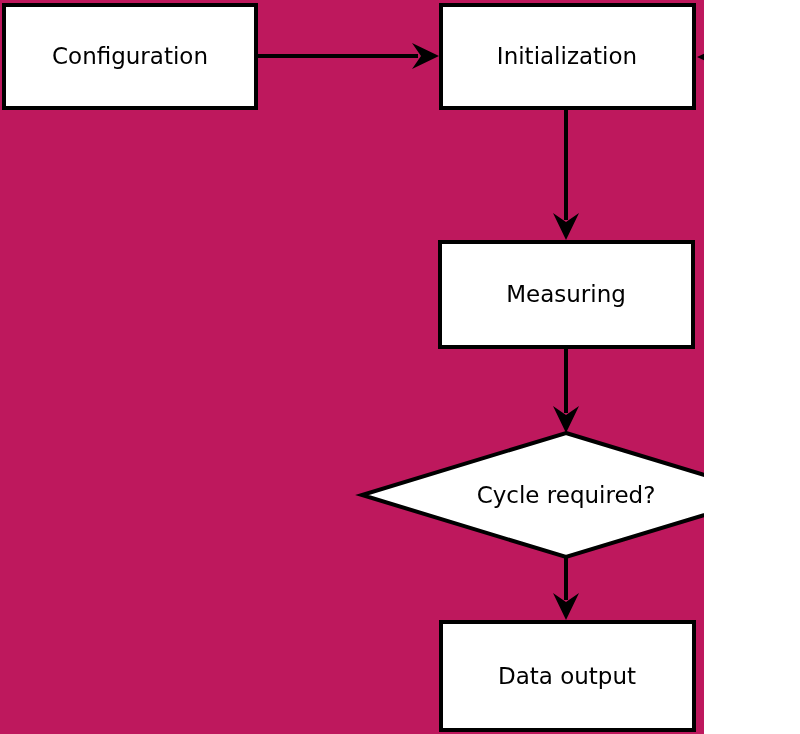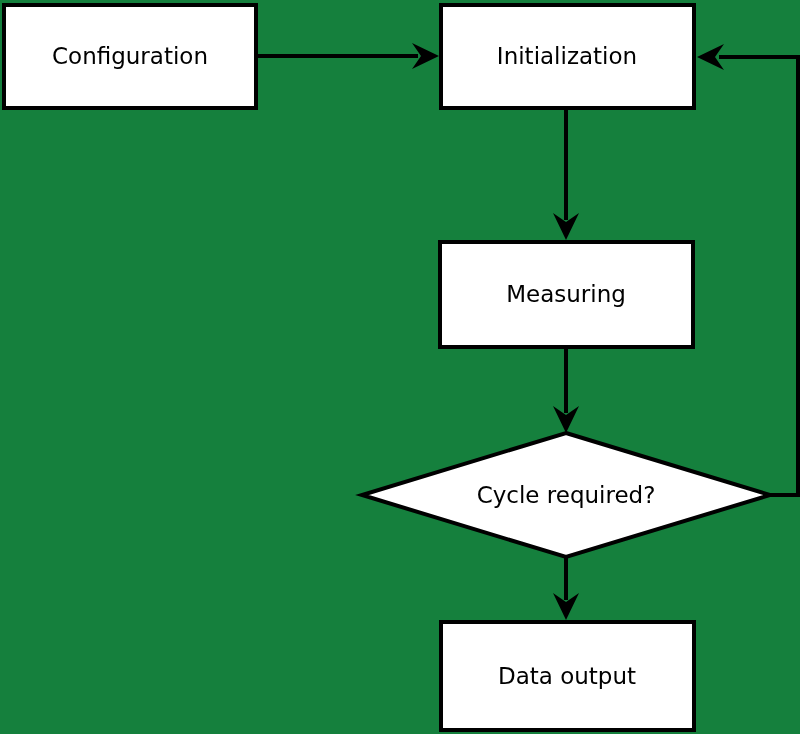--- a/index.html
+++ b/index.html
@@ -2,23 +2,23 @@
 <html><head>
 <meta charset="utf-8">
 <style>
   html, body {
     margin: 0;
     padding: 0;
     background: #ffffff;
   }
   .canvas {
     position: relative;
-    width: 800px;
+    width: 704px;
     height: 734px;
-    background: #15803d;
+    background: #be185d;
     overflow: hidden;
   }
   svg {
     display: block;
   }
   .node-shape {
     fill: #ffffff;
     stroke: #000000;
     stroke-width: 4;
   }

